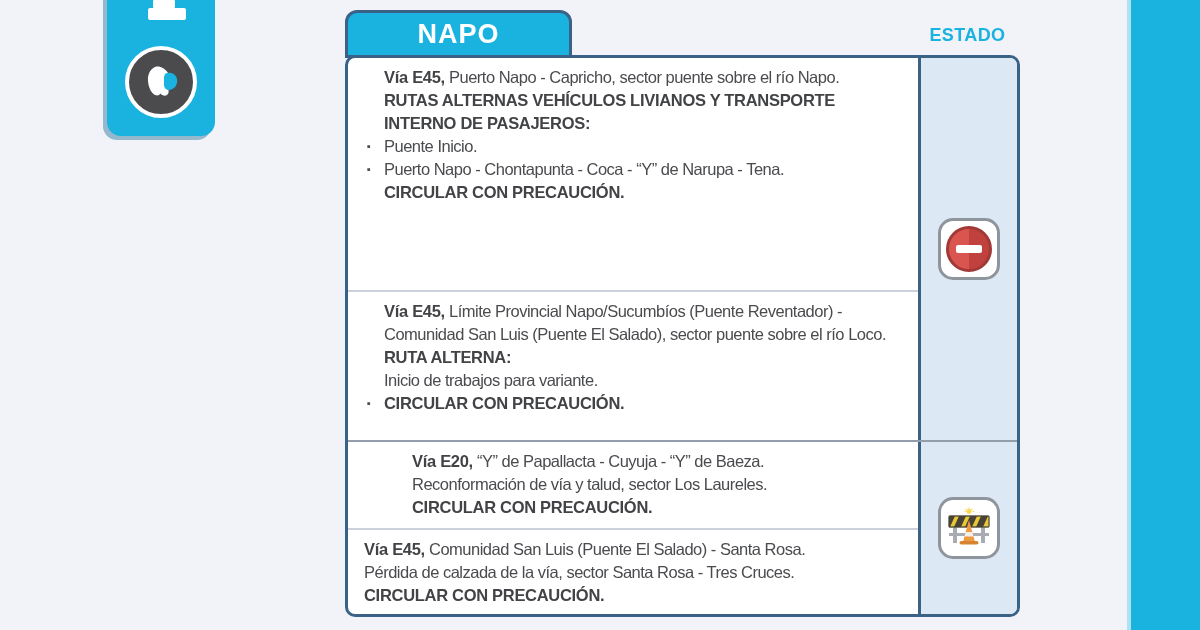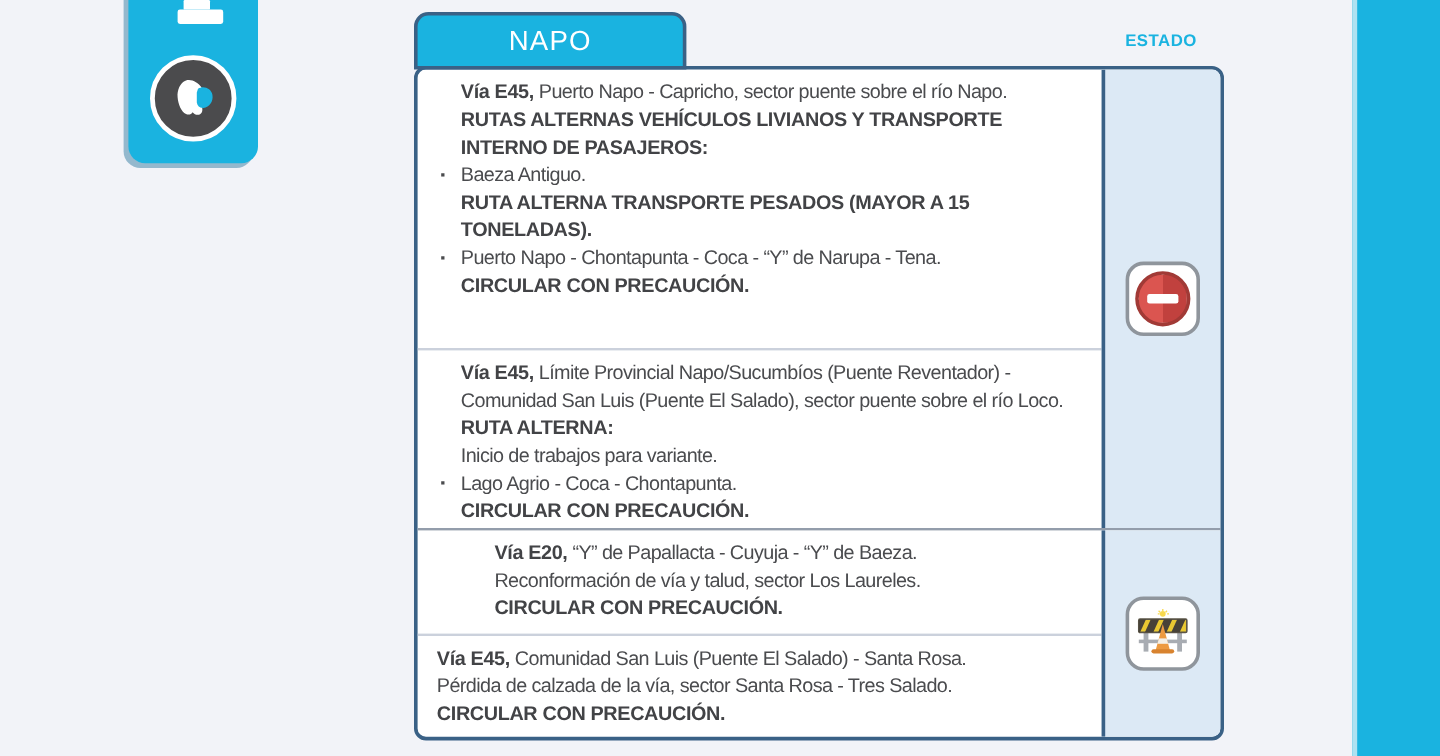--- a/index.html
+++ b/index.html
@@ -27,26 +27,26 @@
     background:#4B4B4D;border:4px solid #fff;
     display:flex;align-items:center;justify-content:center;
   }
   
   .napo-tab{
     position:absolute;left:345px;top:10px;width:227px;height:48px;box-sizing:border-box;
     background:#1AB3E0;border:3px solid #3A6186;border-radius:12px 12px 0 0;
     display:flex;align-items:center;justify-content:center;z-index:3;
   }
   .napo-tab span{
-    color:#fff;font-weight:400;font-size:23px;letter-spacing:1px;
+    color:#fff;font-weight:700;font-size:27px;letter-spacing:1px;
   }
   
   .estado-label{
     position:absolute;left:915px;top:25px;width:105px;text-align:center;
-    color:#1AB3E0;font-weight:700;font-size:14px;letter-spacing:.4px;
+    color:#1AB3E0;font-weight:700;font-size:18px;letter-spacing:.4px;
   }
   
   .table{
     position:absolute;left:345px;top:55px;width:675px;height:562px;box-sizing:border-box;
     background:#fff;border:3px solid #3A6186;border-radius:10px;
     display:flex;flex-direction:column;overflow:hidden;
   }
   .group{display:flex;min-height:0;}
   .g1{height:382px;flex:none;}
   .g2{flex:1;}
@@ -107,31 +107,30 @@
 
 <div class="estado-label">ESTADO</div>
 
 <div class="table">
 
   <div class="group g1">
     <div class="rows">
       <div class="row r1">
         <p class="line"><b>Vía E45,</b><span> Puerto Napo - Capricho, sector puente sobre el río Napo.</span></p>
         <p class="line"><b>RUTAS ALTERNAS VEHÍCULOS LIVIANOS Y TRANSPORTE INTERNO DE PASAJEROS:</b></p>
-        <p class="line bullet"><span class="blt">▪</span><span>Baeza Antiguo.</span></p>
-        <p class="line"><b>RUTA ALTERNA TRANSPORTE PESADOS (MAYOR A 15 TONELADAS).</b></p>
+        <p class="line bullet"><span class="blt">▪</span><span>Puente Inicio.</span></p>
         <p class="line bullet"><span class="blt">▪</span><span>Puerto Napo - Chontapunta - Coca - “Y” de Narupa - Tena.</span></p>
         <p class="line"><b>CIRCULAR CON PRECAUCIÓN.</b></p>
       </div>
       <div class="sep"></div>
       <div class="row r2">
         <p class="line"><b>Vía E45,</b><span> Límite Provincial Napo/Sucumbíos (Puente Reventador) - Comunidad San Luis (Puente El Salado), sector puente sobre el río Loco.</span></p>
         <p class="line"><b>RUTA ALTERNA:</b></p>
         <p class="line"><span>Inicio de trabajos para variante.</span></p>
-        <p class="line bullet"><span class="blt">▪</span><span>Lago Agrio - Coca - Chontapunta.</span></p>
+        <p class="line bullet"><span class="blt">▪</span></p>
         <p class="line"><b>CIRCULAR CON PRECAUCIÓN.</b></p>
       </div>
     </div>
     <div class="estado-cell">
       <div class="status-box">
         <div class="no-entry">
             <div class="bar"></div>
           </div>
       </div>
     </div>
@@ -142,21 +141,21 @@
   <div class="group g2">
     <div class="rows">
       <div class="row r3">
         <p class="line"><b>Vía E20,</b><span> “Y” de Papallacta - Cuyuja - “Y” de Baeza.</span></p>
         <p class="line"><span>Reconformación de vía y talud, sector Los Laureles.</span></p>
         <p class="line"><b>CIRCULAR CON PRECAUCIÓN.</b></p>
       </div>
       <div class="sep"></div>
       <div class="row r4">
         <p class="line"><b>Vía E45,</b><span> Comunidad San Luis (Puente El Salado) - Santa Rosa.</span></p>
-        <p class="line"><span>Pérdida de calzada de la vía, sector Santa Rosa - Tres Salado.</span></p>
+        <p class="line"><span>Pérdida de calzada de la vía, sector Santa Rosa - Tres Cruces.</span></p>
         <p class="line"><b>CIRCULAR CON PRECAUCIÓN.</b></p>
       </div>
     </div>
     <div class="estado-cell">
       <div class="status-box">
         <svg width="46" height="42" viewBox="0 0 46 42">
           <defs>
             <clipPath id="plankClip">
                 <rect x="3" y="9" width="40" height="11" rx="1"></rect>
               </clipPath>

